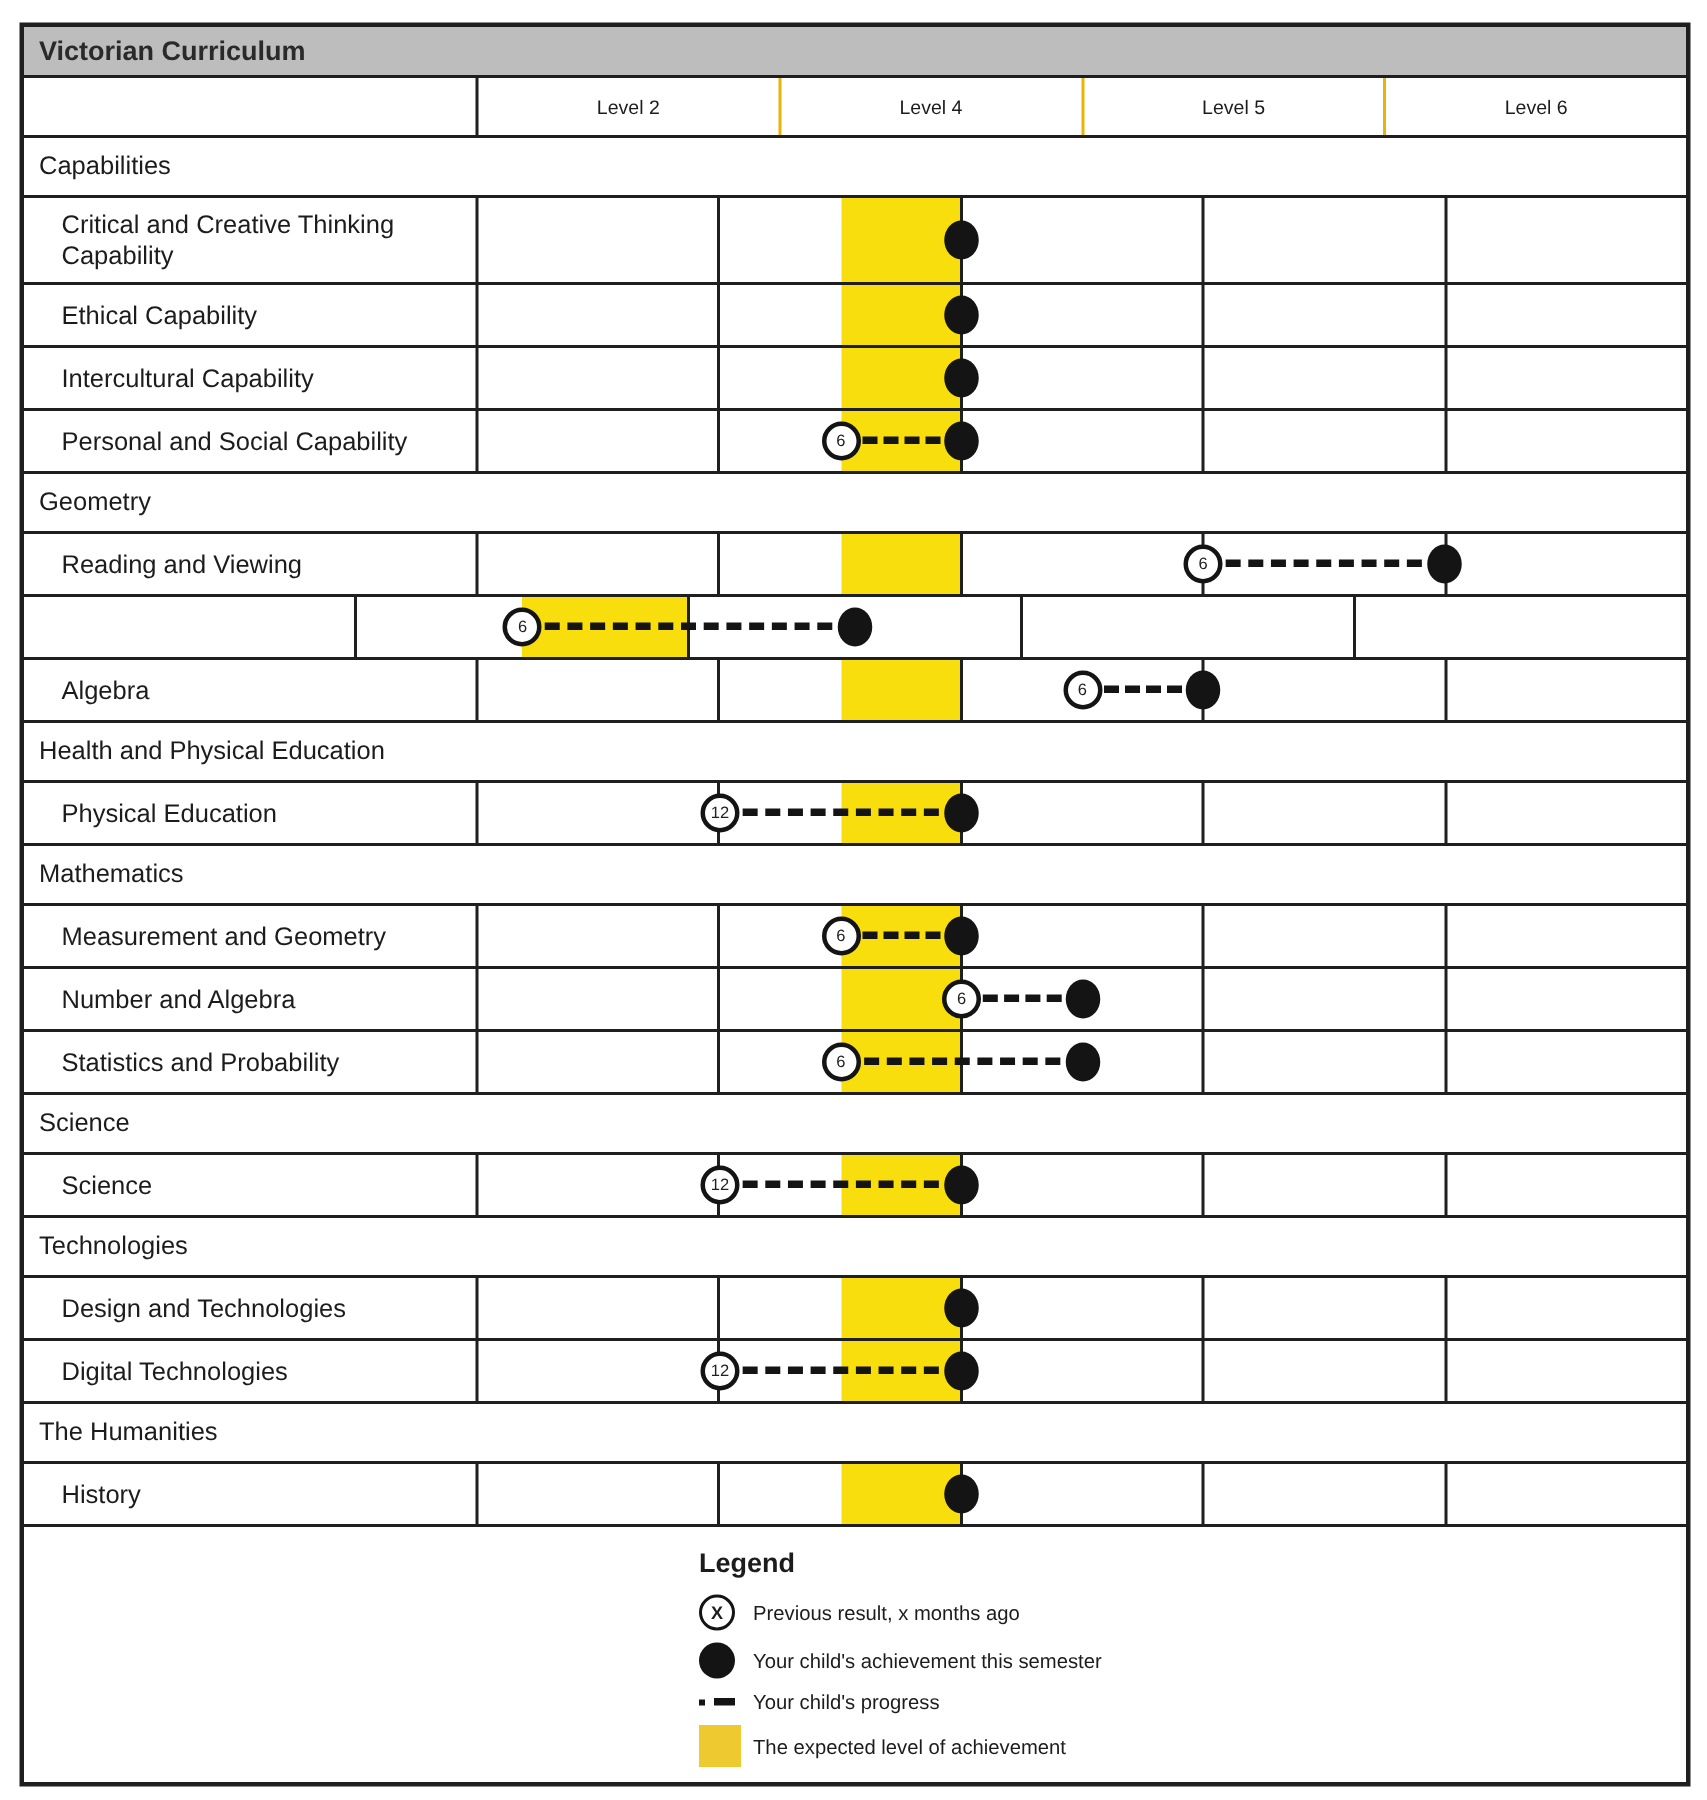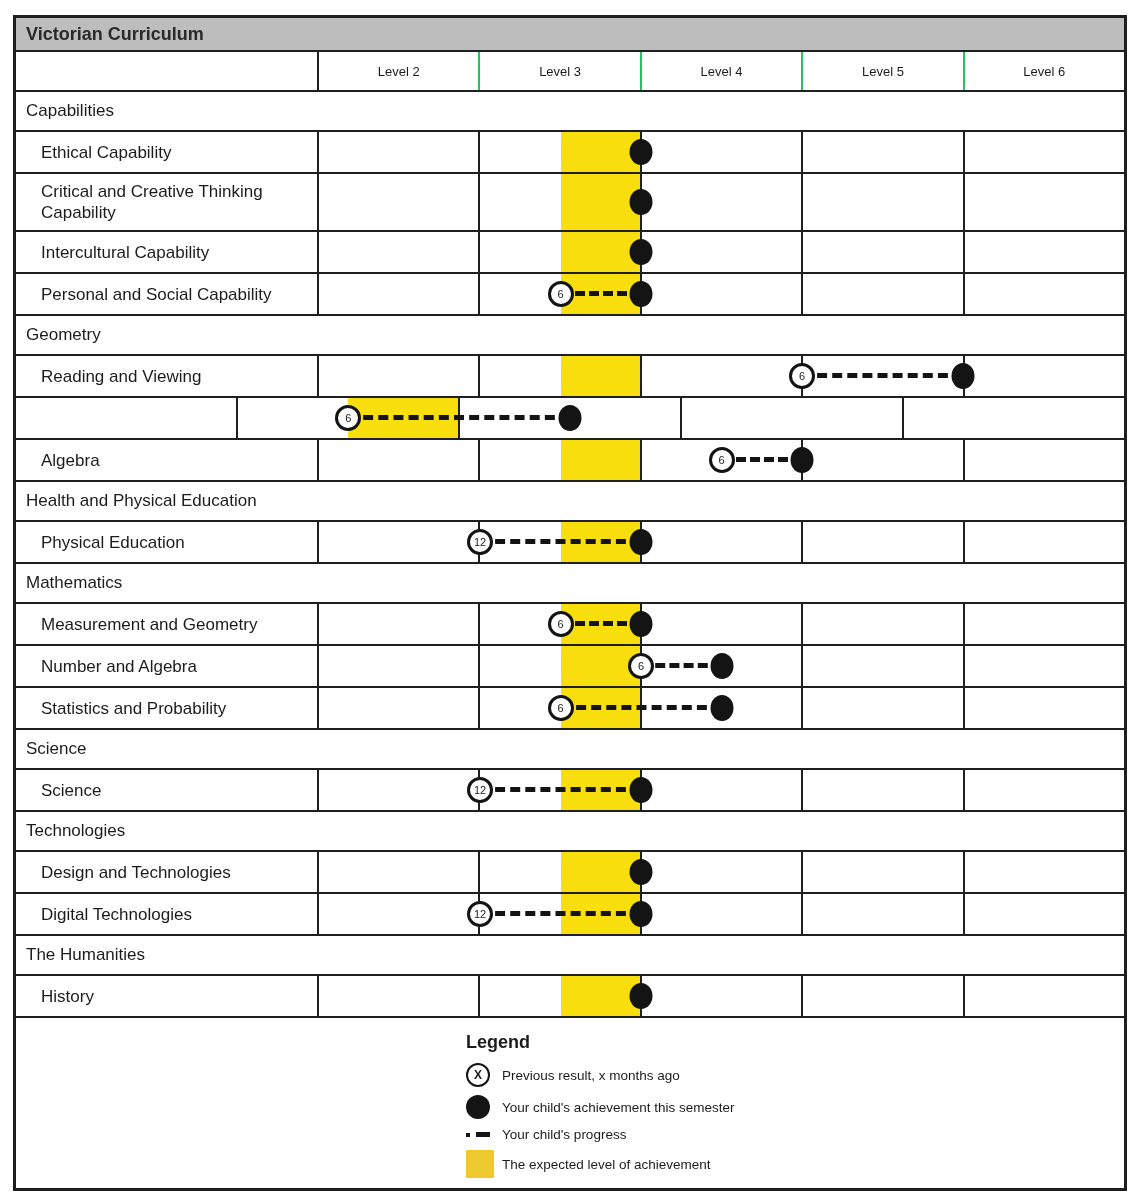--- a/index.html
+++ b/index.html
@@ -12,21 +12,21 @@
             display:flex; flex-direction:column; }
 
   .titlebar { height:34px; flex:0 0 34px; background:#bdbdbd;
               border-bottom:2px solid #1f1f1f;
               display:flex; align-items:center; padding-left:10px;
               font-size:18px; font-weight:bold; color:#2a2a2a; }
 
   .colheader { height:40px; flex:0 0 40px; display:flex; border-bottom:2px solid #1f1f1f; }
   .name-spacer { width:303px; flex:0 0 303px; border-right:2px solid #1f1f1f; }
   .col-h { flex:1; display:flex; align-items:center; justify-content:center;
-           font-size:13px; color:#1c1c1c; border-right:2px solid #22c55e; }
+           font-size:13px; color:#1c1c1c; border-right:2px solid #eab308; }
   .col-h:last-child { border-right:none; }
 
   .rows { display:flex; flex-direction:column; flex:0 0 auto; }
 
   .section-header { min-height:40px; flex:0 0 auto; display:flex; align-items:center;
                     padding-left:10px; font-size:17px; border-bottom:2px solid #1f1f1f; }
 
   .subject-row { min-height:42px; flex:0 0 auto; display:flex; border-bottom:2px solid #1f1f1f; }
   .row-label { width:303px; flex:0 0 303px; border-right:2px solid #1f1f1f;
                display:flex; align-items:center; padding:7px 14px 7px 25px;
@@ -68,45 +68,44 @@
   <div class="report">
 
     <div class="titlebar">
       <span>Victorian Curriculum</span>
     </div>
 
     <div class="colheader">
       <div class="name-spacer"></div>
 
     <div class="col-h">Level 2</div>
-        <div class="col-h">Level 3</div>
         <div class="col-h">Level 4</div>
         <div class="col-h">Level 5</div>
         <div class="col-h">Level 6</div>
       </div>
 
     <div class="rows">
 
     <div class="section-header">Capabilities</div>
         <div class="subject-row">
+          <div class="row-label">Critical and Creative Thinking Capability</div>
+          <div class="levels">
+            <div class="band" style="left: 30%; width: 10%; background: rgb(248, 222, 13);"></div>
+            <div class="grid">
+              <div class="gc"></div>
+              <div class="gc"></div>
+              <div class="gc"></div>
+              <div class="gc"></div>
+              <div class="gc"></div>
+            </div>
+            <div class="dot" style="left: 40%;"></div>
+          </div>
+        </div>
+        <div class="subject-row">
           <div class="row-label">Ethical Capability</div>
-          <div class="levels">
-            <div class="band" style="left: 30%; width: 10%; background: rgb(248, 222, 13);"></div>
-            <div class="grid">
-              <div class="gc"></div>
-              <div class="gc"></div>
-              <div class="gc"></div>
-              <div class="gc"></div>
-              <div class="gc"></div>
-            </div>
-            <div class="dot" style="left: 40%;"></div>
-          </div>
-        </div>
-        <div class="subject-row">
-          <div class="row-label">Critical and Creative Thinking Capability</div>
           <div class="levels">
             <div class="band" style="left: 30%; width: 10%; background: rgb(248, 222, 13);"></div>
             <div class="grid">
               <div class="gc"></div>
               <div class="gc"></div>
               <div class="gc"></div>
               <div class="gc"></div>
               <div class="gc"></div>
             </div>
             <div class="dot" style="left: 40%;"></div>

